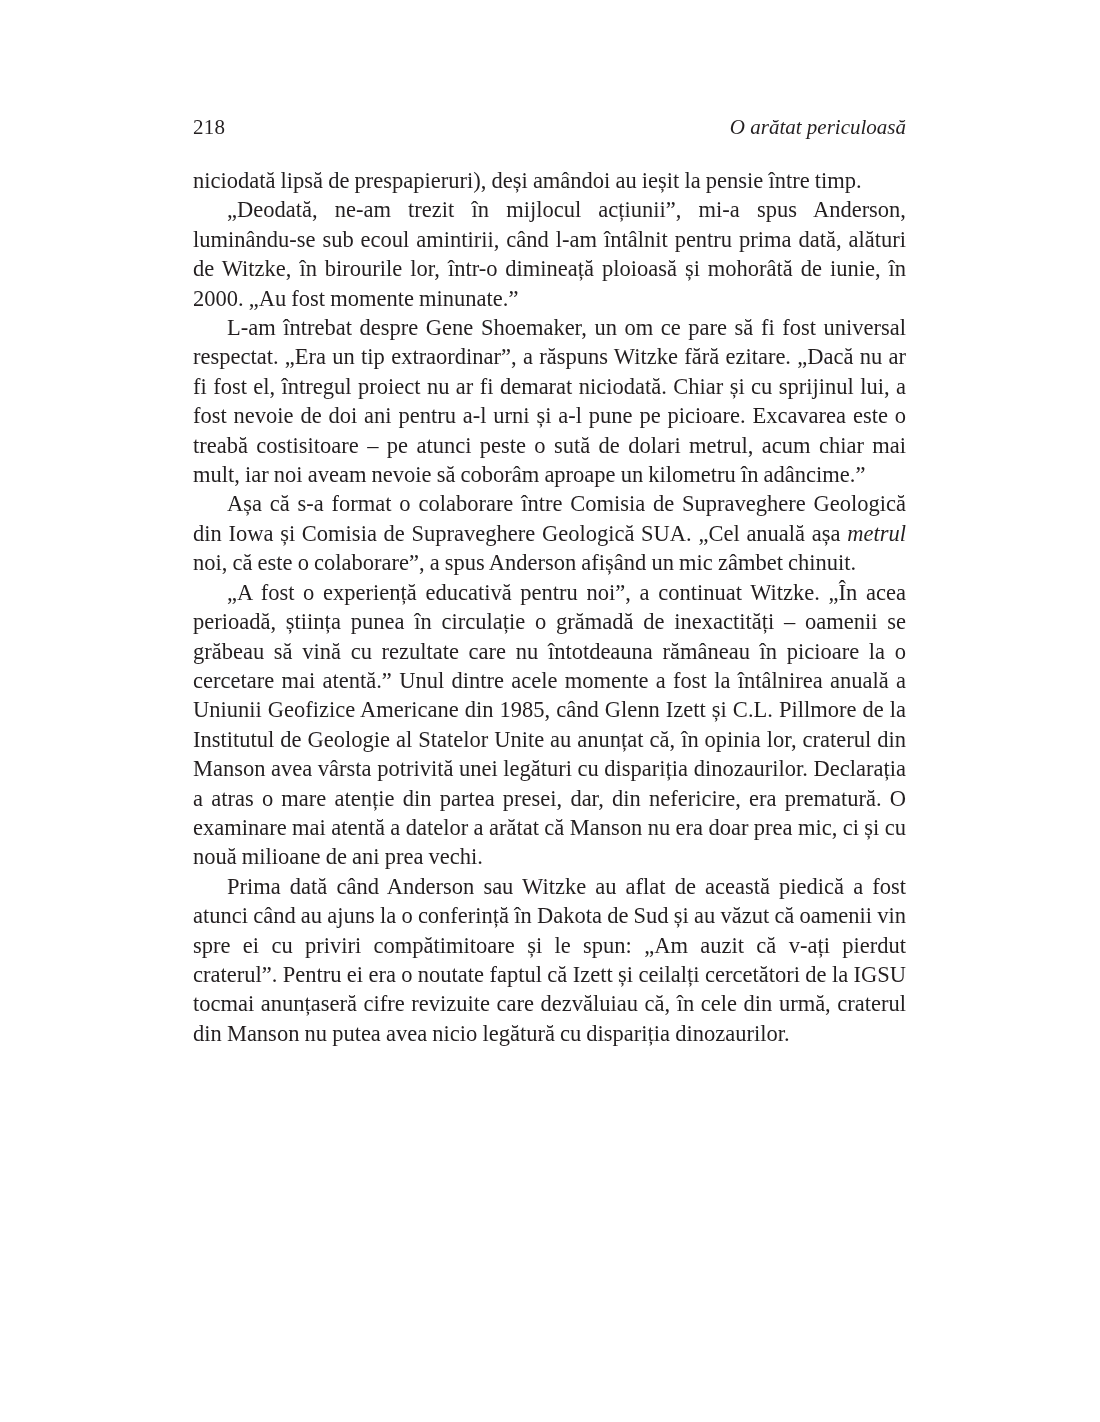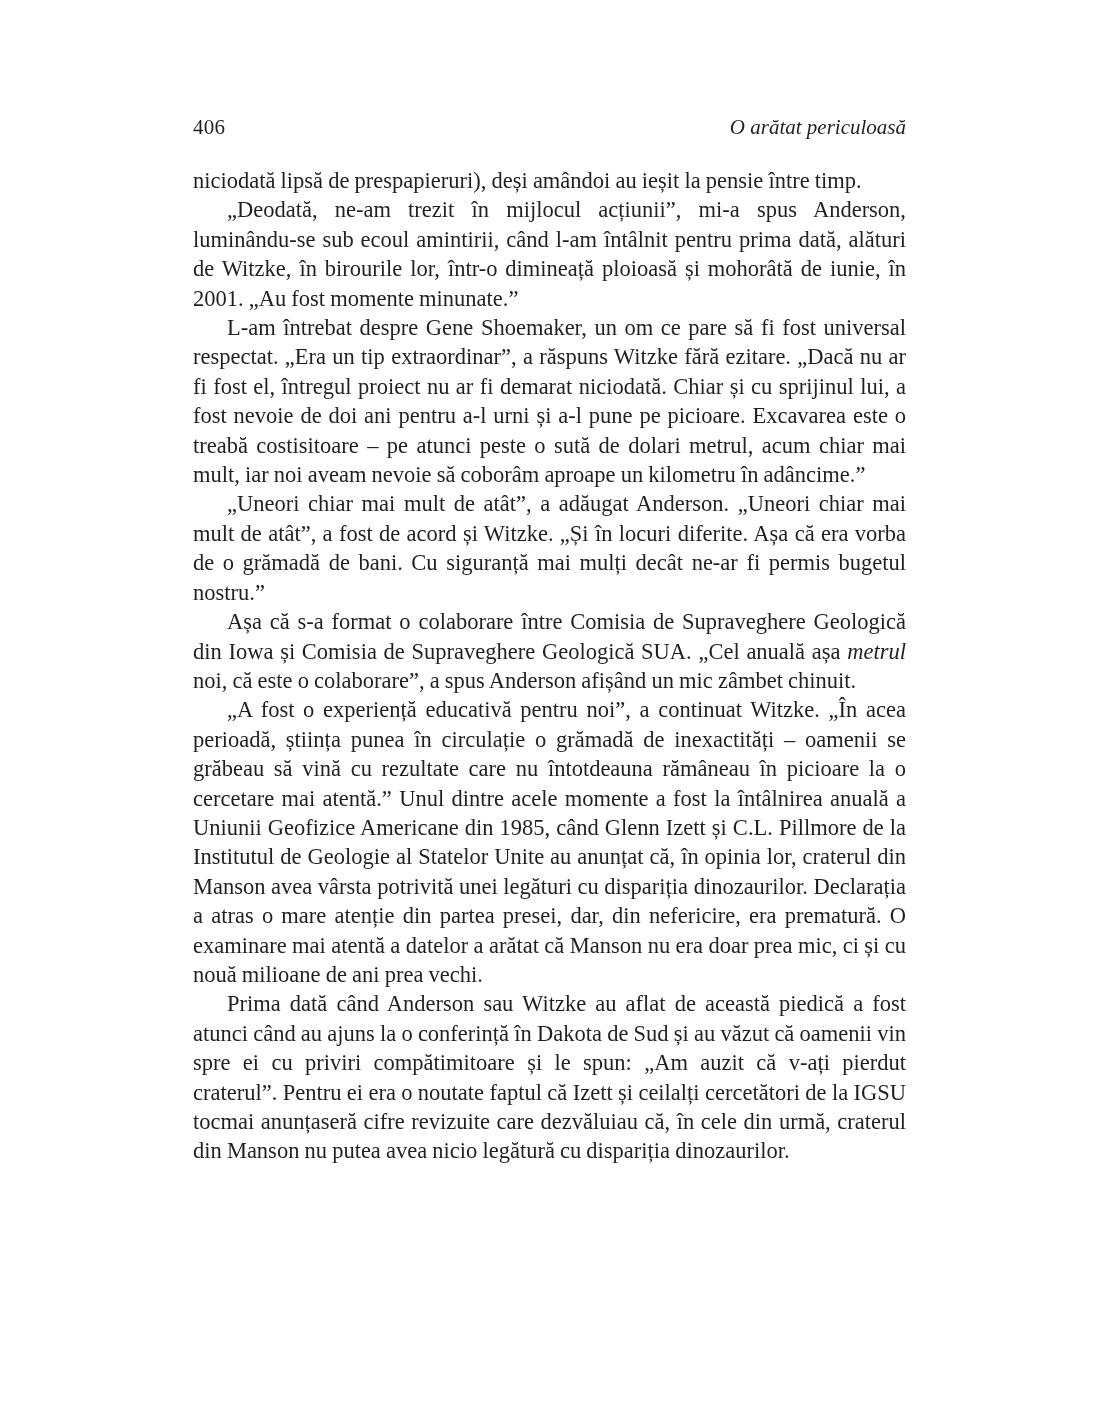--- a/index.html
+++ b/index.html
@@ -22,26 +22,25 @@
     word-spacing: -0.5px;
   }
   .para.no-indent { text-indent: 0; }
   em { font-style: italic; }
 </style>
 </head>
 <body>
 
 <div class="page">
   <div class="running-head">
-    <span class="page-number">406</span>
+    <span class="page-number">218</span>
     <span class="running-title">O arătat periculoasă</span>
   </div>
 
   <div class="body-text">
     <p class="para no-indent">niciodată lipsă de prespapieruri), deși amândoi au ieșit la pensie între timp.</p>
-    <p class="para">„Deodată, ne-am trezit în mijlocul acțiunii”, mi-a spus Anderson, luminându-se sub ecoul amintirii, când l-am întâlnit pentru prima dată, alături de Witzke, în birourile lor, într-o dimineață ploioasă și mohorâtă de iunie, în 2001. „Au fost momente minunate.”</p>
+    <p class="para">„Deodată, ne-am trezit în mijlocul acțiunii”, mi-a spus Anderson, luminându-se sub ecoul amintirii, când l-am întâlnit pentru prima dată, alături de Witzke, în birourile lor, într-o dimineață ploioasă și mohorâtă de iunie, în 2000. „Au fost momente minunate.”</p>
     <p class="para">L-am întrebat despre Gene Shoemaker, un om ce pare să fi fost universal respectat. „Era un tip extraordinar”, a răspuns Witzke fără ezitare. „Dacă nu ar fi fost el, întregul proiect nu ar fi demarat nicio­dată. Chiar și cu sprijinul lui, a fost nevoie de doi ani pentru a-l urni și a-l pune pe picioare. Excavarea este o treabă costisitoare – pe atunci peste o sută de dolari metrul, acum chiar mai mult, iar noi aveam nevoie să coborâm aproape un kilometru în adâncime.”</p>
-    <p class="para">„Uneori chiar mai mult de atât”, a adăugat Anderson. „Uneori chiar mai mult de atât”, a fost de acord și Witzke. „Și în locuri diferite. Așa că era vorba de o grămadă de bani. Cu siguranță mai mulți decât ne-ar fi permis bugetul nostru.”</p>
     <p class="para"><span>Așa că s-a format o colaborare între Comisia de Supraveghere Geologică din Iowa și Comisia de Supraveghere Geologică SUA. „Cel anuală așa </span><em>metrul</em><span> noi, că este o colaborare”, a spus Anderson afișând un mic zâmbet chinuit.</span></p>
     <p class="para">„A fost o experiență educativă pentru noi”, a continuat Witzke. „În acea perioadă, știința punea în circulație o grămadă de inexactități – oamenii se grăbeau să vină cu rezultate care nu întotdeauna rămâneau în picioare la o cercetare mai atentă.” Unul dintre acele momente a fost la întâlnirea anuală a Uniunii Geofizice Americane din 1985, când Glenn Izett și C.L. Pillmore de la Institutul de Geologie al Statelor Unite au anunțat că, în opinia lor, craterul din Manson avea vârsta potrivită unei legături cu dispariția dinozaurilor. Declarația a atras o mare atenție din partea presei, dar, din nefericire, era prematură. O examinare mai atentă a datelor a arătat că Manson nu era doar prea mic, ci și cu nouă milioane de ani prea vechi.</p>
     <p class="para">Prima dată când Anderson sau Witzke au aflat de această piedică a fost atunci când au ajuns la o conferință în Dakota de Sud și au văzut că oamenii vin spre ei cu priviri compătimitoare și le spun: „Am auzit că v-ați pierdut craterul”. Pentru ei era o noutate faptul că Izett și ceilalți cercetători de la IGSU tocmai anunțaseră cifre revizuite care dezvăluiau că, în cele din urmă, craterul din Manson nu putea avea nicio legătură cu dispariția dinozaurilor.</p>
   </div>
 </div>
 
 </body></html>

